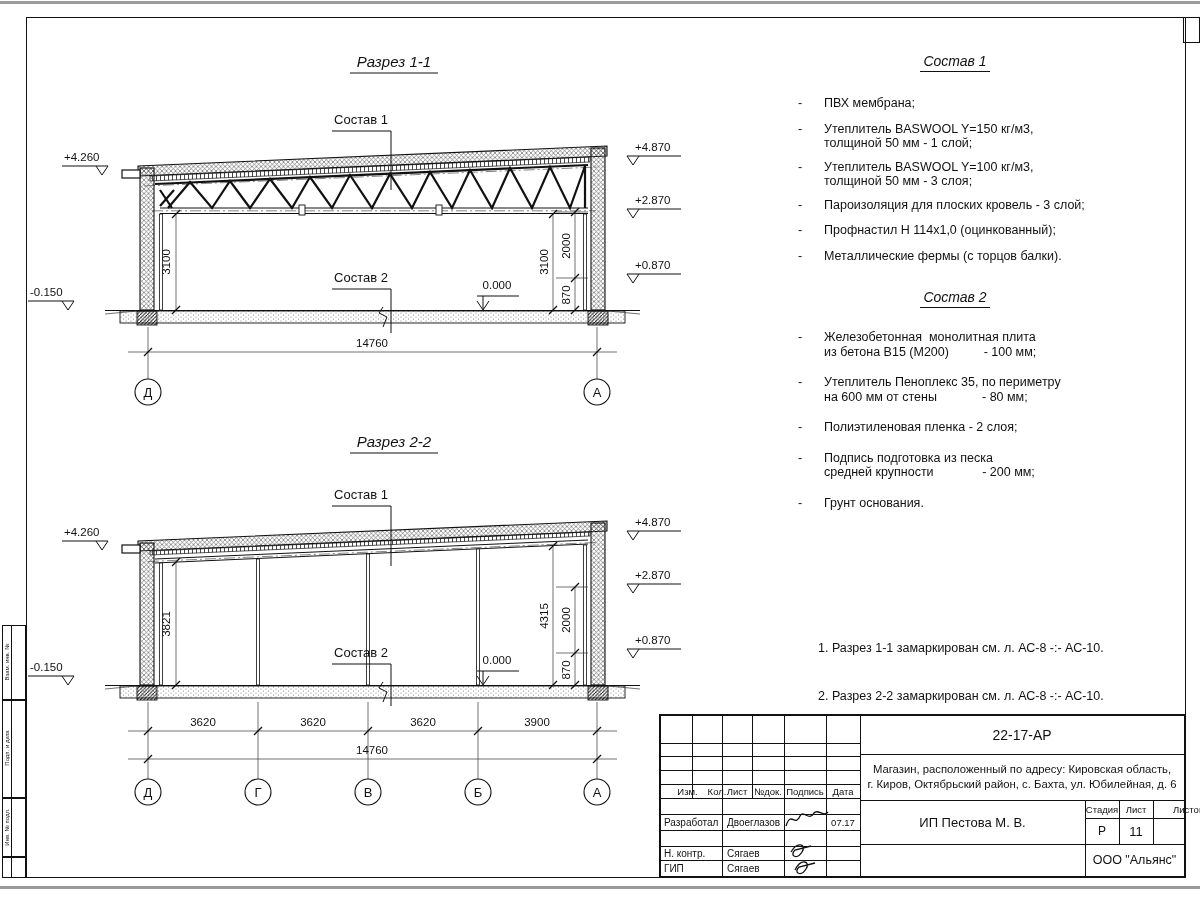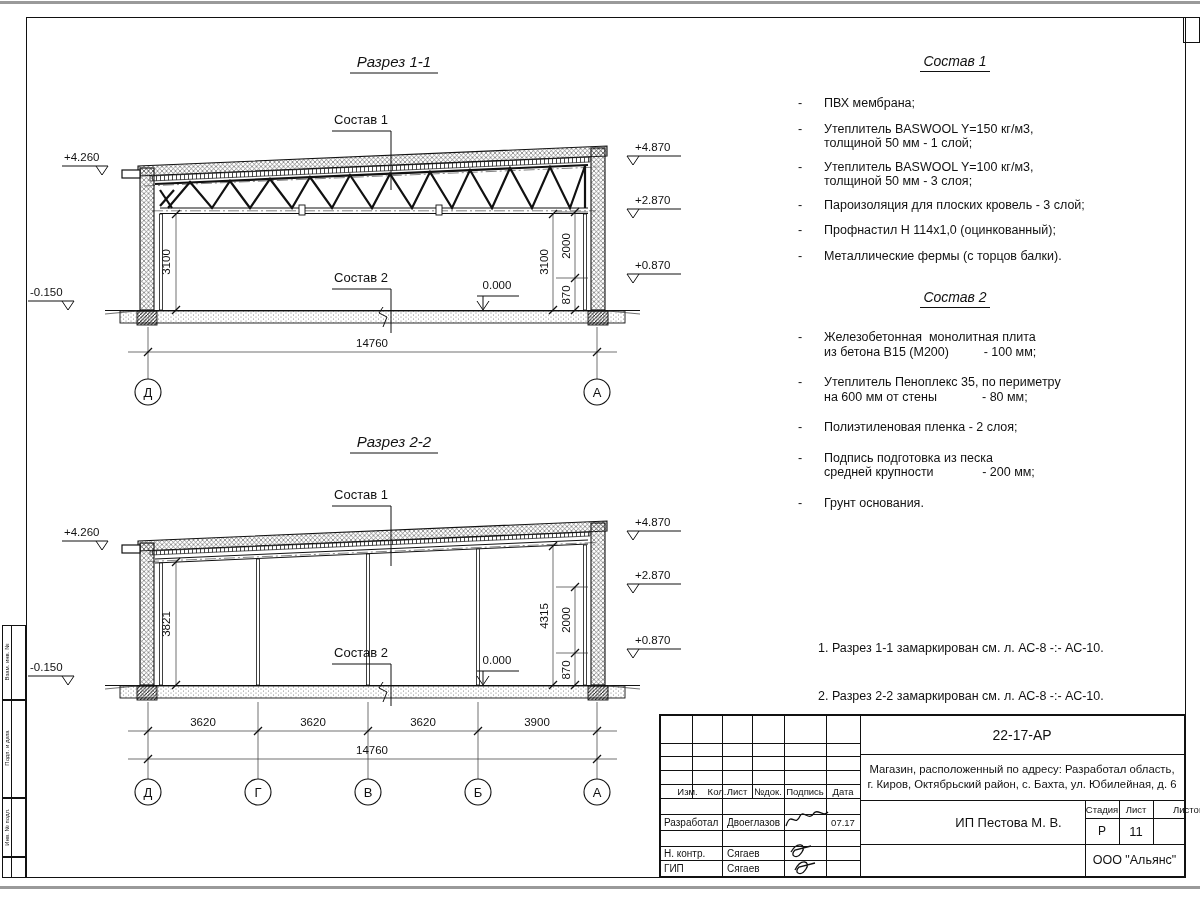--- a/index.html
+++ b/index.html
@@ -401,24 +401,24 @@
 
     <div class="hl" style="left:199px;width:324px;top:38px;border-top-width:1.4px;"></div>
     <div class="hl" style="left:199px;width:324px;top:84px;border-top-width:1.4px;"></div>
     <div class="hl" style="left:199px;width:324px;top:128px;"></div>
     <div class="vlp" style="left:424px;top:84px;height:76px;border-left-width:1.4px;"></div>
     <div class="vlp" style="left:458px;top:84px;height:44px;"></div>
     <div class="vlp" style="left:492px;top:84px;height:44px;"></div>
     <div class="hl" style="left:424px;width:99px;top:102px;"></div>
     <div class="cell" style="left:199px;top:0;width:324px;height:38px;font-size:14px;">22-17-АР</div>
     <div class="cell" style="left:202px;top:38px;width:318px;height:46px;font-size:11.3px;line-height:15px;flex-direction:column;">
-      <div>Магазин, расположенный по адресу: Разработал область,</div>
+      <div>Магазин, расположенный по адресу: Кировская область,</div>
       <div>г. Киров, Октябрьский район, с. Бахта, ул. Юбилейная, д. 6</div>
     </div>
-    <div class="cell" style="left:199px;top:84px;width:225px;height:44px;font-size:13px;padding-left:36px;">ИП Пестова М. В.</div>
+    <div class="cell" style="left:199px;top:84px;width:225px;height:44px;font-size:13px;">ИП Пестова М. В.</div>
     <div class="cell" style="left:424px;top:84px;width:34px;height:18px;font-size:9.5px;">Стадия</div>
     <div class="cell" style="left:458px;top:84px;width:34px;height:18px;font-size:9.5px;">Лист</div>
     <div class="cell" style="left:492px;top:84px;width:23px;height:18px;font-size:9.5px;margin-left:24px;">Листов</div>
     <div class="cell" style="left:424px;top:102px;width:34px;height:26px;font-size:12px;">Р</div>
     <div class="cell" style="left:458px;top:102px;width:34px;height:26px;font-size:13px;">11</div>
     <div class="cell" style="left:424px;top:128px;width:99px;height:32px;font-size:12.5px;">ООО "Альянс"</div>
   </div>
 
   <div class="stamp">
     <div class="sblock" style="top:0;height:75px;">

